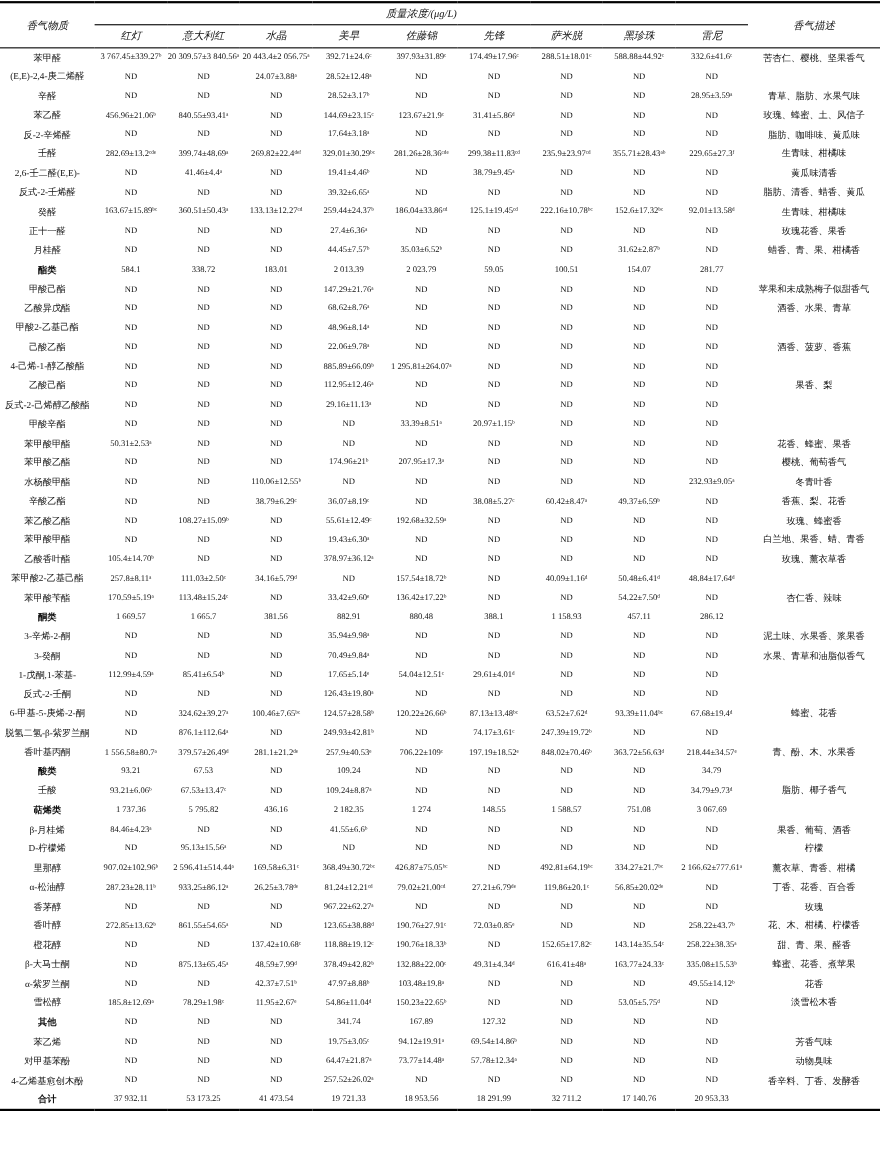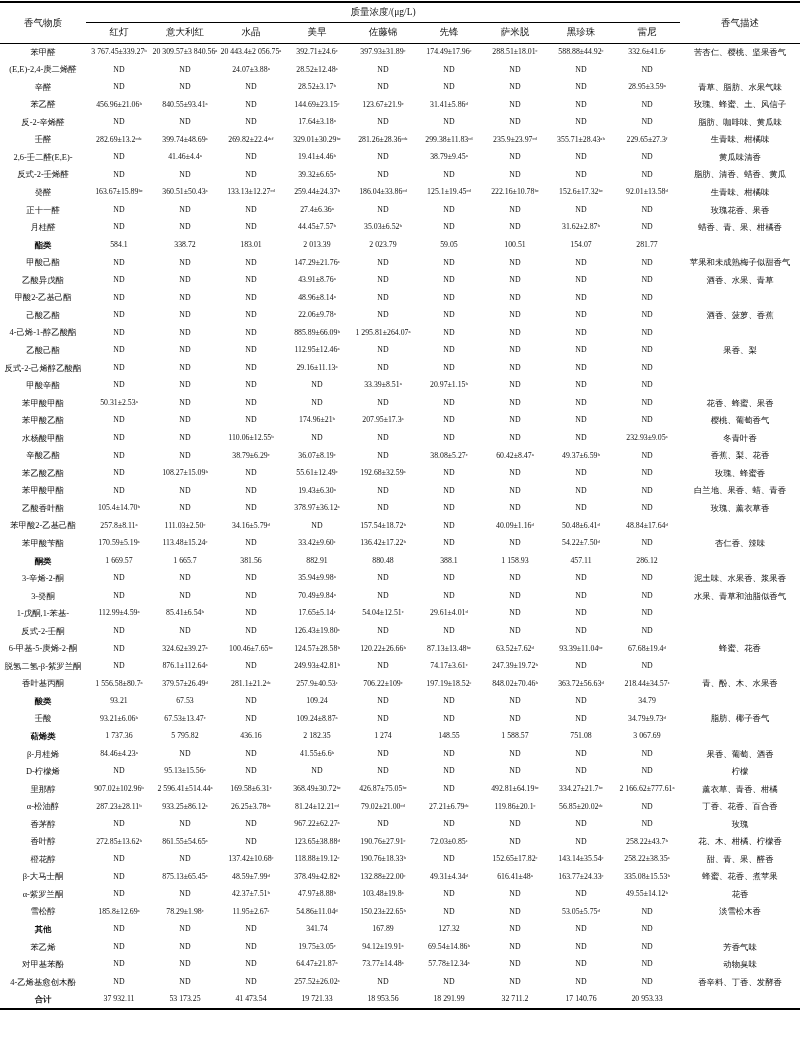--- a/index.html
+++ b/index.html
@@ -2,21 +2,21 @@
 <html><head>
 <meta charset="utf-8">
 <style>
   * { box-sizing: border-box; }
   html, body { margin: 0; padding: 0; background: #fff; }
   body { width: 800px; font-family: "Liberation Serif", serif; color: #111; }
   .page { width: 800px; padding: 1px 0 0 0; }
   table { width: 800px; border-collapse: collapse; table-layout: fixed;
           border-top: 2.5px solid #000; border-bottom: 2.5px solid #000; }
   thead th { font-weight: normal; font-size: 9.5px; padding: 3px 0; text-align: center;
-             white-space: nowrap; overflow: visible; }
+             white-space: nowrap; overflow: visible; font-style: italic; }
   th.spanner { border-bottom: 1px solid #000; }
   thead tr.varieties th { padding: 3px 0 4px 0; }
   tbody tr:first-child td { border-top: 1.6px solid #000; margin-top: 16px; }
   td { font-size: 7.8px; text-align: center; height: 17.55px; padding: 0;
        vertical-align: middle; white-space: nowrap; overflow: visible; line-height: 1.1; }
   td.name, td.desc { font-size: 8.4px; }
   tr.cat td.name { font-weight: bold; margin-left: 17px; }
   .note { font-size: 10.5px; margin: 7px 3px 4px 3px; text-align: left; }
 </style>
 </head>
@@ -223,21 +223,21 @@
           <td>ND</td>
           <td>ND</td>
           <td>ND</td>
           <td class="desc">苹果和未成熟梅子似甜香气</td>
         </tr>
         <tr>
           <td class="name">乙酸异戊酯</td>
           <td>ND</td>
           <td>ND</td>
           <td>ND</td>
-          <td>43.91±8.76ᵃ</td>
+          <td>68.62±8.76ᵃ</td>
           <td>ND</td>
           <td>ND</td>
           <td>ND</td>
           <td>ND</td>
           <td>ND</td>
           <td class="desc">酒香、水果、青草</td>
         </tr>
         <tr>
           <td class="name">甲酸2-乙基己酯</td>
           <td>ND</td>

